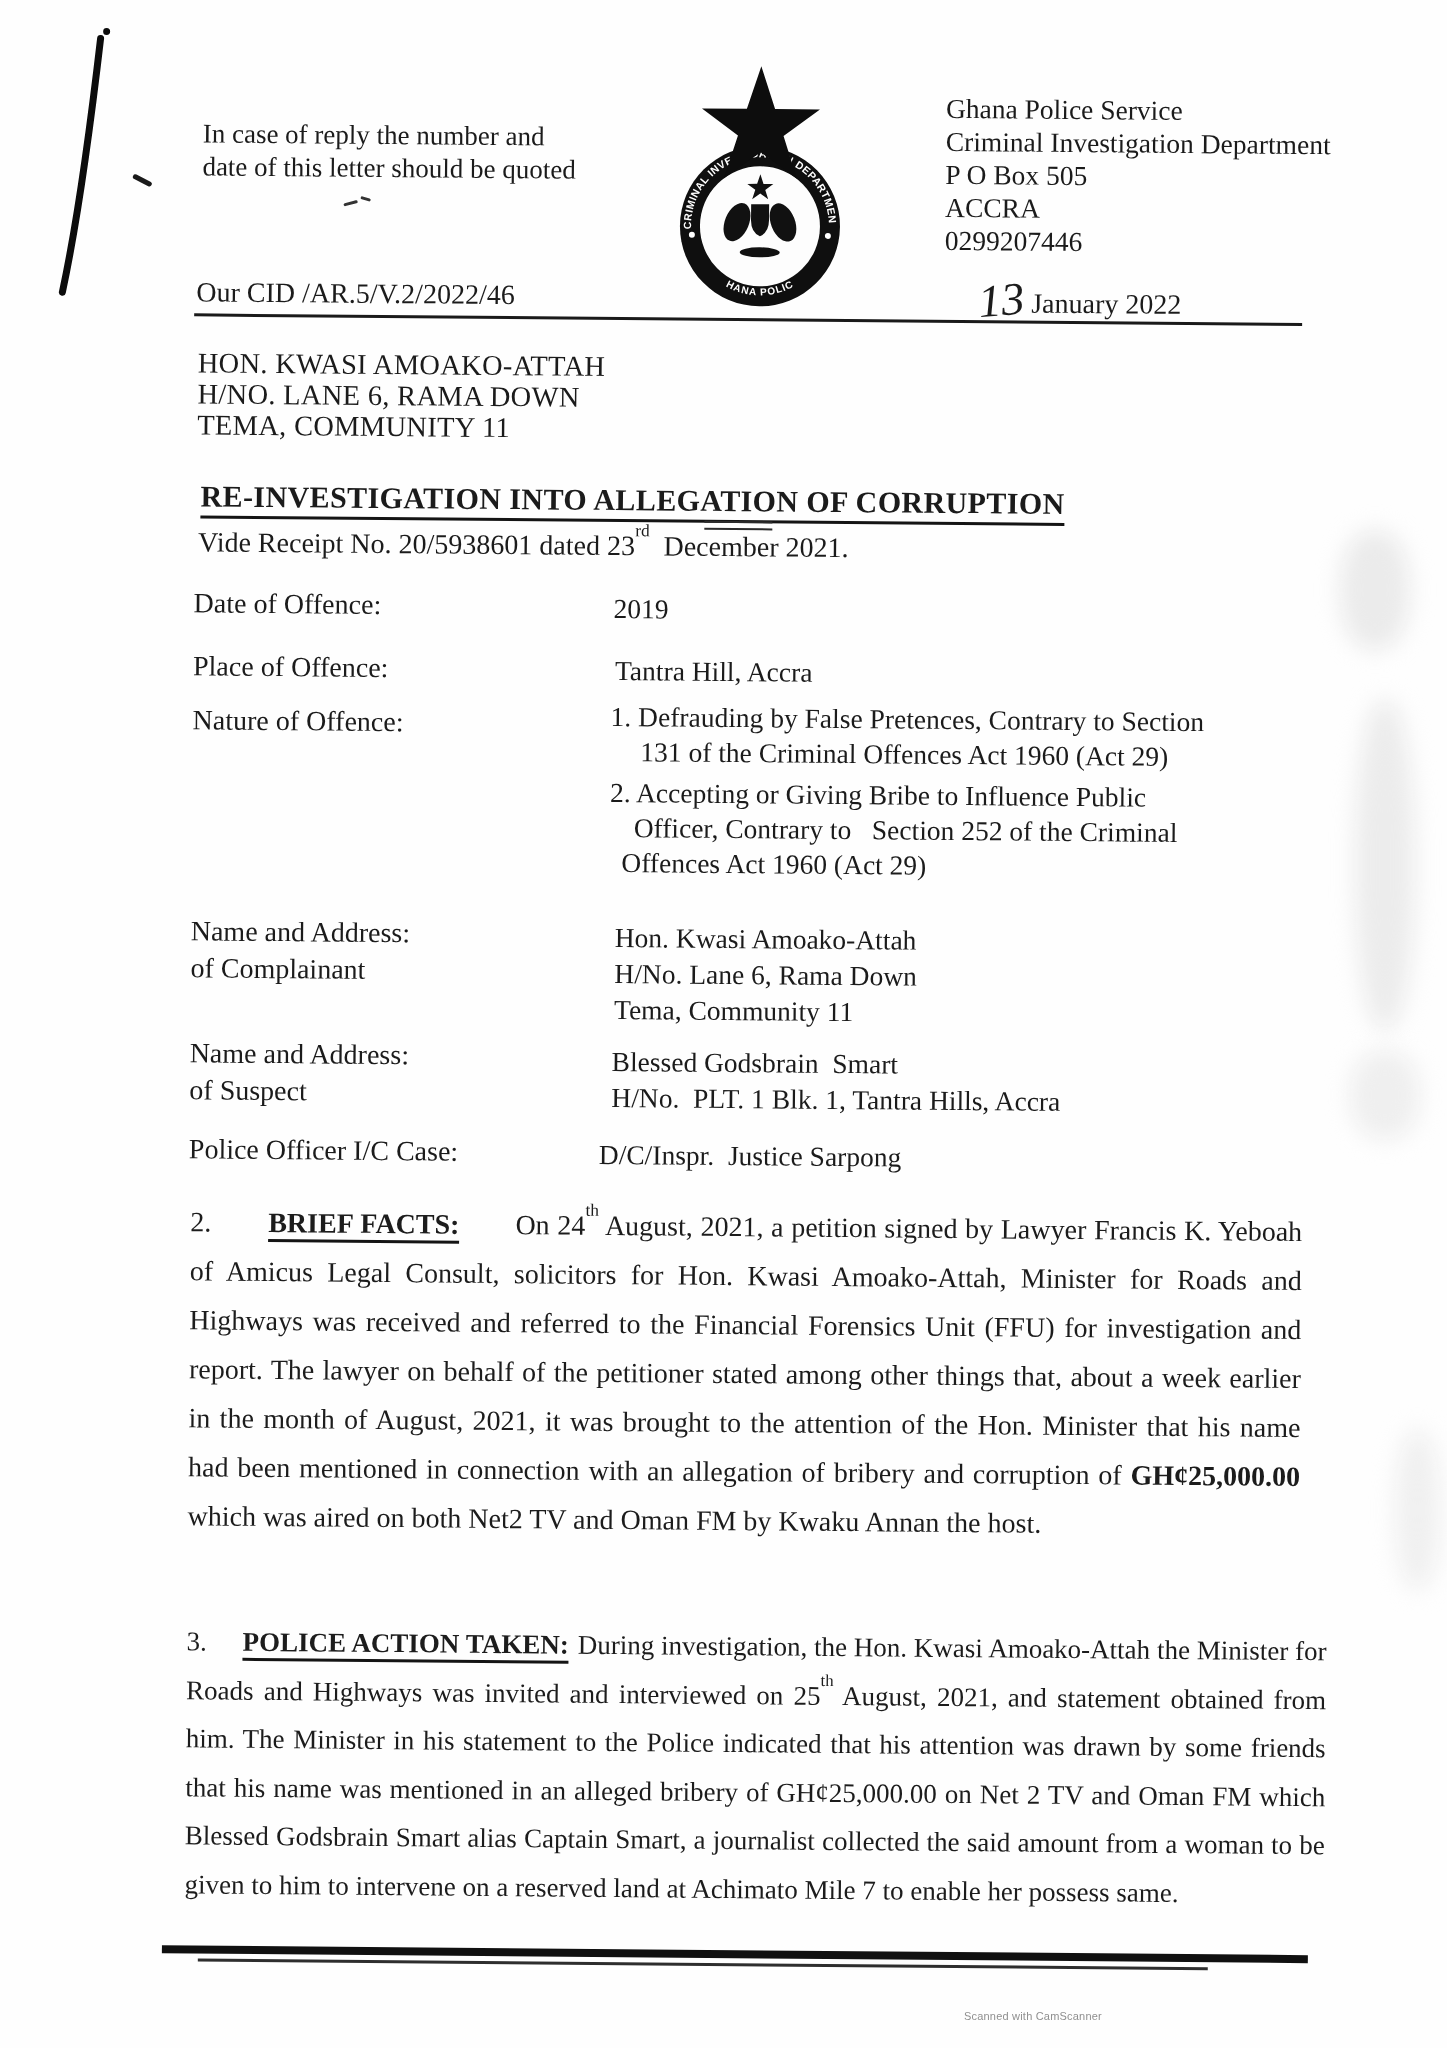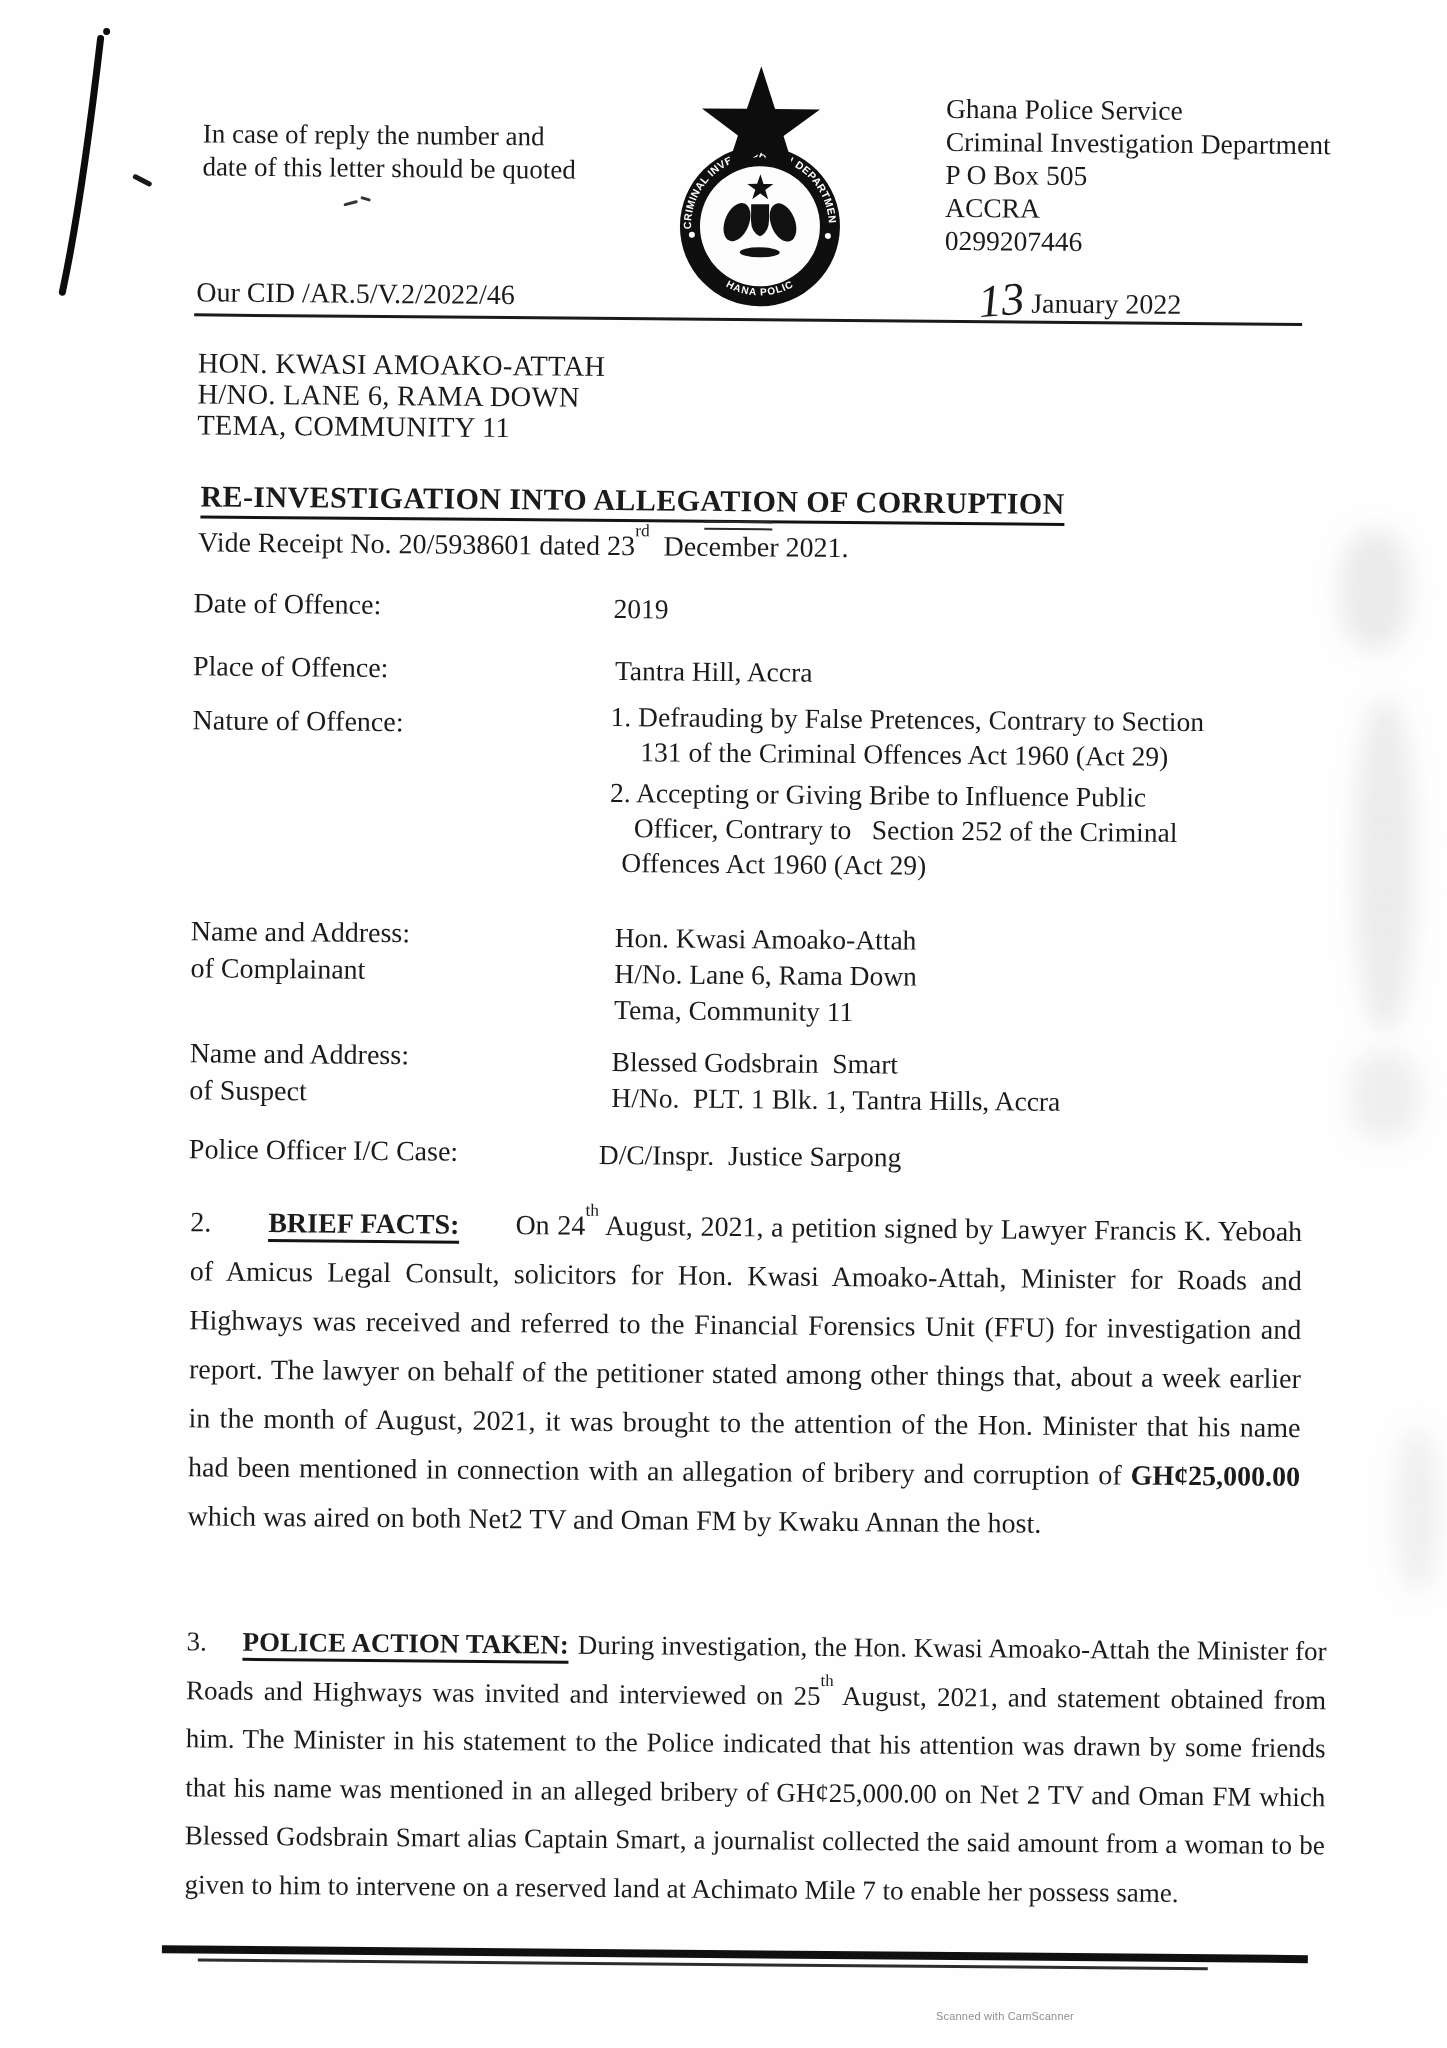--- a/index.html
+++ b/index.html
@@ -35,21 +35,21 @@
   .p3{left:192px;top:1622px;width:1140px;font-size:27px;line-height:48.5px;}
   .num{display:inline-block;}
   .p2 .num{width:78px;}
   .p3 .num{width:56px;}
   .phead{font-weight:bold;border-bottom:3px solid #141414;padding-bottom:1px;}
   .sp2{display:inline-block;width:56px;}
   .sp3{display:inline-block;width:9px;}
   .b{font-weight:bold;}
   .rule-bottom{left:170px;top:1950px;width:1146px;height:8px;background:#101010;}
   .rule-bottom2{left:206px;top:1963px;width:1010px;height:2.5px;background:#2e2e2e;}
-  .cam{left:936px;top:2010px;font-family:"Liberation Sans","DejaVu Sans",sans-serif;
+  .cam{left:964px;top:2010px;font-family:"Liberation Sans","DejaVu Sans",sans-serif;
        font-size:11px;color:#8f8f8f;letter-spacing:.2px;}
   .smudge{position:absolute;border-radius:45%;filter:blur(11px);}
   .sm1{left:1340px;top:530px;width:70px;height:120px;background:#ebebeb;}
   .sm2{left:1355px;top:700px;width:60px;height:330px;background:#ececec;}
   .sm3{left:1350px;top:1050px;width:70px;height:90px;background:#efefef;}
   .sm4{left:1395px;top:1430px;width:45px;height:160px;background:#f0f0f0;}
   .seal-wrap{left:660px;top:54px;width:185px;height:260px;}
 </style>
 </head>
 <body>

